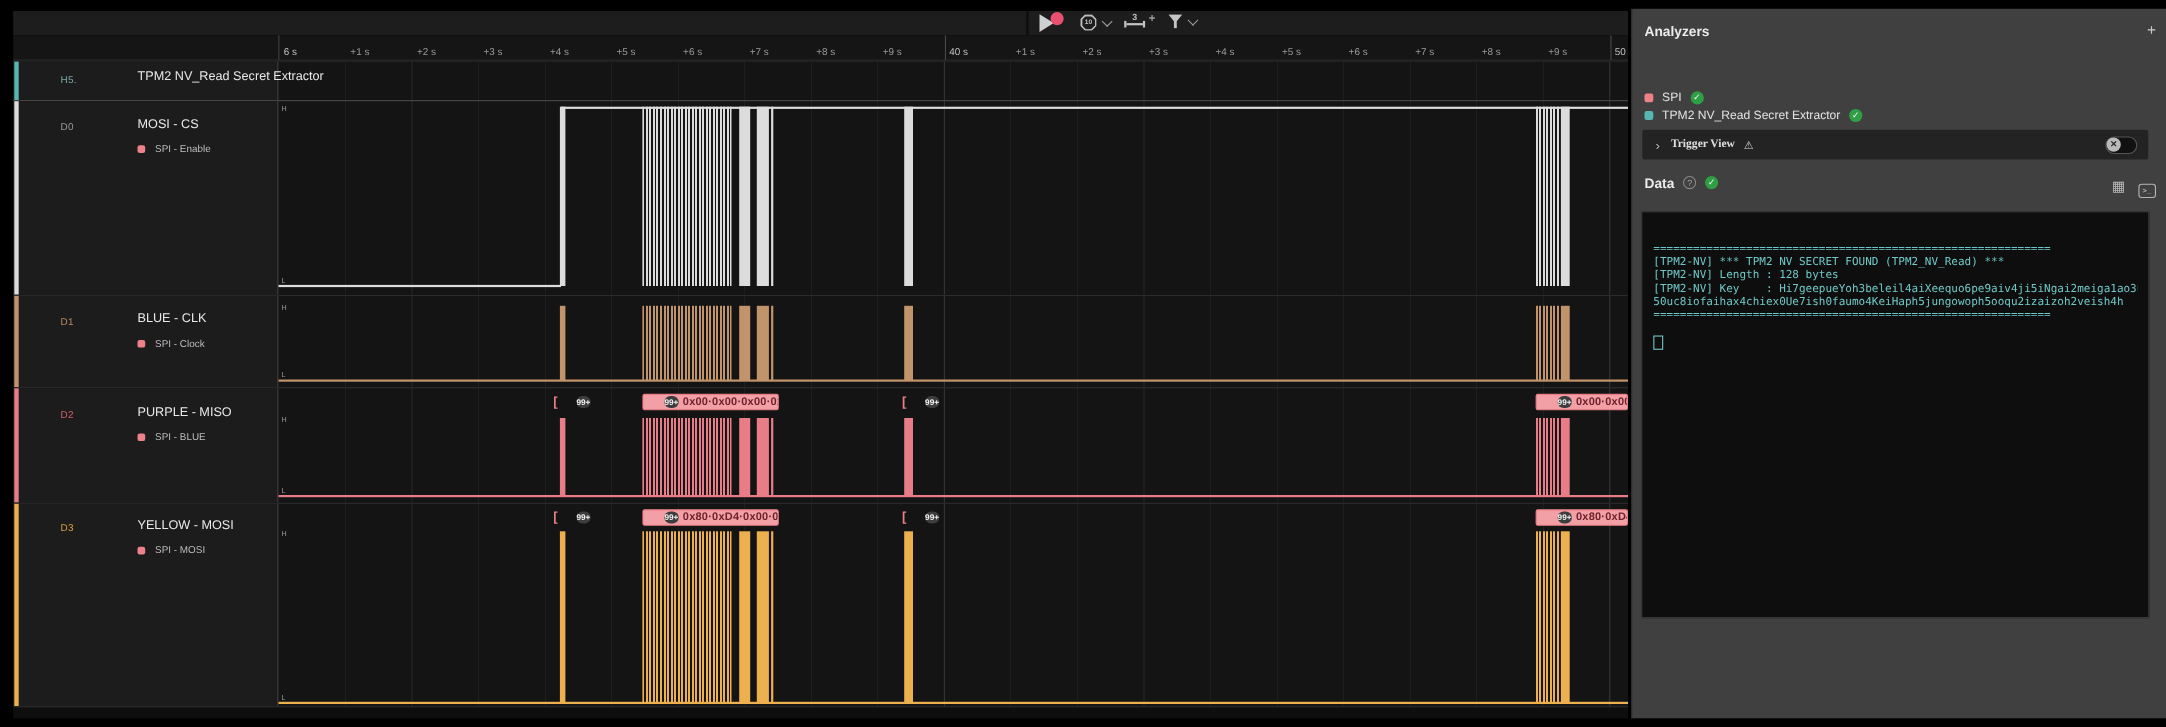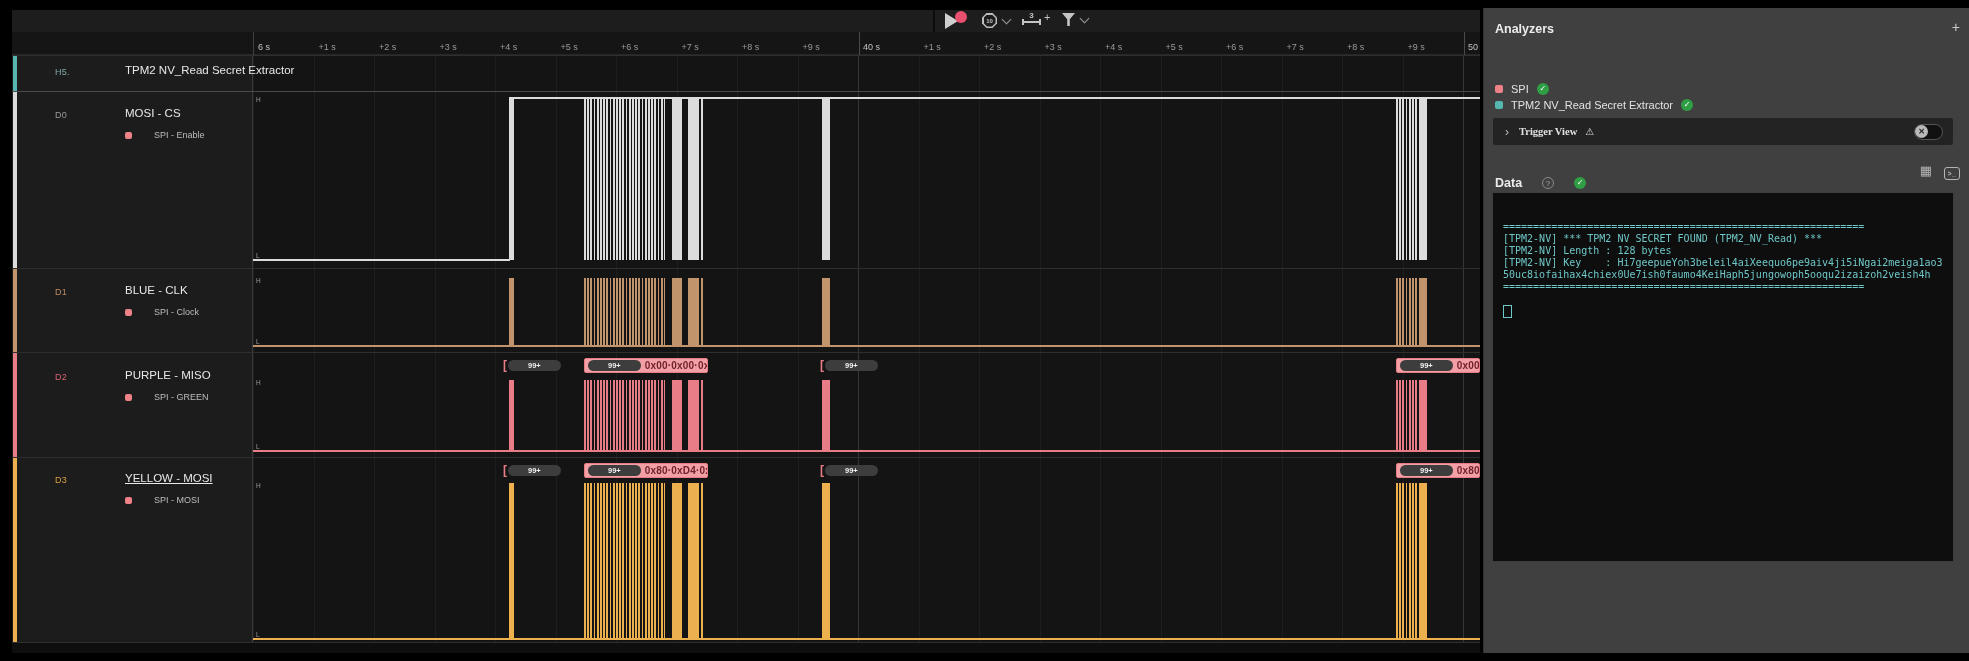--- a/index.html
+++ b/index.html
@@ -27,34 +27,34 @@
   .tick-label.major{color:#c2c2c2;}
   .tick-line{position:absolute;top:0;width:1px;height:23px;background:#4a4a4a;}
 
   
   .rows{left:12px;top:55px;width:1468px;height:587px;}
   .chrow{position:relative;width:1468px;border-top:1px solid #2e2e2e;box-sizing:border-box;background:#141414;}
   .side{position:absolute;left:0;top:0;width:241px;height:100%;background:#1c1c1c;border-right:1px solid #3a3a3a;box-sizing:border-box;}
   .accent{position:absolute;left:1px;top:0;width:4px;height:100%;}
   .ch-id{position:absolute;left:43px;font-size:9px;letter-spacing:.3px;}
   .ch-name{position:absolute;left:113px;font-size:11.5px;color:#e8e8e8;white-space:nowrap;}
-  .ch-sub{position:absolute;left:113px;font-size:9px;color:#bdbdbd;display:flex;align-items:center;gap:22px;white-space:nowrap;}
+  .ch-sub{position:absolute;left:113px;font-size:9px;color:#bdbdbd;display:flex;align-items:center;gap:9px;white-space:nowrap;}
   .sub-square{width:7px;height:7px;border-radius:2px;background:#ef8289;display:inline-block;}
   .plot{position:absolute;left:241px;top:0;right:0;bottom:0;overflow:hidden;
         background-image:
           linear-gradient(rgba(255,255,255,.10),rgba(255,255,255,.10)),
           linear-gradient(rgba(255,255,255,.10),rgba(255,255,255,.10)),
           repeating-linear-gradient(90deg, rgba(255,255,255,.045) 0 1px, transparent 1px 60.5px);
         background-size:1px 100%,1px 100%,auto;background-position:605px 0,1210px 0,0 0;background-repeat:no-repeat,no-repeat,repeat;}
   .lvl{position:absolute;left:3px;font-size:6.5px;color:#9b9b9b;}
   .baseline{position:absolute;height:2px;}
   .pulse{position:absolute;}
   .ann-badge{position:absolute;height:14px;display:flex;align-items:center;}
   .ann-bracket{color:#e87d87;font-weight:bold;font-size:12px;margin-right:1px;}
-  .pill99{background:#3d3d3d;border-radius:8px;color:#f2f2f2;font-size:7.5px;font-weight:bold;padding:1px 20px;line-height:9px;}
+  .pill99{background:#3d3d3d;border-radius:8px;color:#f2f2f2;font-size:7.5px;font-weight:bold;padding:1px 0;line-height:9px;margin-left:16px;}
   .ann-box{position:absolute;height:15px;background:#f2a0a5;border:1px solid #e87d87;border-radius:2px;display:flex;align-items:center;gap:4px;padding:0 3px;box-sizing:border-box;overflow:hidden;white-space:nowrap;}
   .ann-bytes{font-size:10px;color:#6d1f2a;font-weight:bold;letter-spacing:.2px;}
 
   .bottom-strip{left:12px;top:642px;width:1468px;height:11px;background:#0e0e0e;border-top:1px solid #2e2e2e;box-sizing:border-box;}
 
   
   .panel{left:1483px;top:8px;width:489px;height:645px;background:#404040;border-left:1px solid #303030;box-sizing:border-box;}
   .panel-title{position:absolute;left:11px;font-size:12.5px;font-weight:bold;color:#ececec;}
   .plus-btn{position:absolute;right:12px;font-size:14px;color:#c9c9c9;line-height:12px;}
   .an-item{position:absolute;left:11px;display:flex;align-items:center;gap:8px;font-size:11px;color:#e2e2e2;}
@@ -190,21 +190,21 @@
           <div class="pulse" style="left: 1166px; width: 8px; top: 9px; height: 68px; background: rgb(194, 148, 108);"></div>
         </div>
       </div>
       <div class="chrow" style="height: 105px;">
         <div class="side">
           <div class="accent" style="background: rgb(232, 125, 135);"></div>
           <div class="ch-id" style="top: 19px; color: rgb(210, 98, 110);">D2</div>
           <div class="ch-name" style="top: 16px;">PURPLE - MISO</div>
           <div class="ch-sub" style="top: 39px;">
             <span class="sub-square"></span>
-            <span>SPI - GREEN</span>
+            <span>SPI - BLUE</span>
           </div>
         </div>
         <div class="plot">
           <div class="lvl" style="top: 26px;">H</div>
           <div class="lvl" style="top: 90px;">L</div>
           <div class="baseline" style="left: 0px; right: 0px; top: 97px; background: rgb(232, 125, 135);"></div>
           <div class="pulse" style="left: 256px; width: 5px; top: 27px; height: 71px; background: rgb(232, 125, 135);"></div>
           <div class="pulse" style="left: 331px; width: 81px; top: 27px; height: 71px; background: repeating-linear-gradient(90deg, rgb(232, 125, 135) 0px, rgb(232, 125, 135) 1.8px, transparent 1.8px, transparent 3.2px);"></div>
           <div class="pulse" style="left: 419px; width: 10px; top: 27px; height: 71px; background: rgb(232, 125, 135);"></div>
           <div class="pulse" style="left: 435px; width: 11px; top: 27px; height: 71px; background: rgb(232, 125, 135);"></div>
@@ -227,21 +227,21 @@
           <div class="ann-box" style="left: 1143px; width: 84px; top: 5px;">
             <span class="pill99">99+</span>
             <span class="ann-bytes">0x00·0x00·0x00·0x01</span>
           </div>
         </div>
       </div>
       <div class="chrow" style="height: 185px;">
         <div class="side">
           <div class="accent" style="background: rgb(237, 176, 79);"></div>
           <div class="ch-id" style="top: 17px; color: rgb(217, 159, 62);">D3</div>
-          <div class="ch-name" style="top: 14px; text-decoration: underline;">YELLOW - MOSI</div>
+          <div class="ch-name" style="top: 14px;">YELLOW - MOSI</div>
           <div class="ch-sub" style="top: 37px;">
             <span class="sub-square"></span>
             <span>SPI - MOSI</span>
           </div>
         </div>
         <div class="plot">
           <div class="lvl" style="top: 24px;">H</div>
           <div class="lvl" style="top: 173px;">L</div>
           <div class="baseline" style="left: 0px; right: 0px; top: 180px; background: rgb(237, 176, 79);"></div>
           <div class="pulse" style="left: 256px; width: 5px; top: 25px; height: 156px; background: rgb(237, 176, 79);"></div>
@@ -291,21 +291,21 @@
 
     <div class="trigger-row" style="top:109px">
       <span class="trig-chev">›</span>
       <span class="trig-label">Trigger View</span>
       <span class="warn">⚠</span>
       <span class="toggle">
         <span class="toggle-knob">✕</span>
       </span>
     </div>
 
-    <div style="position:absolute;left:11px;top:152px;display:flex;align-items:center;gap:20px;margin-top:16px;">
+    <div style="position:absolute;left:11px;top:152px;display:flex;gap:8px;">
       <span style="font-size:12.5px;font-weight:bold;color:#ececec;">Data</span>
       <span class="qmark">?</span>
       <span class="check">✓</span>
     </div>
     <div style="position:absolute;right:40px;top:153px;">
       <span class="grid-icon">▦</span>
     </div>
     <div style="position:absolute;right:12px;top:154px;">
       <span class="term-icon">&gt;_</span>
     </div>

